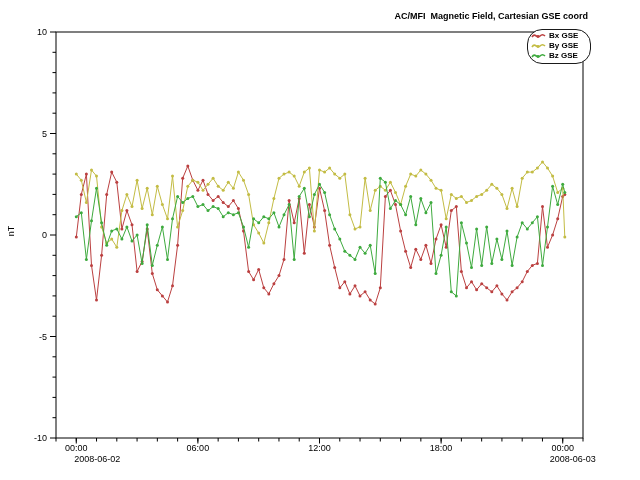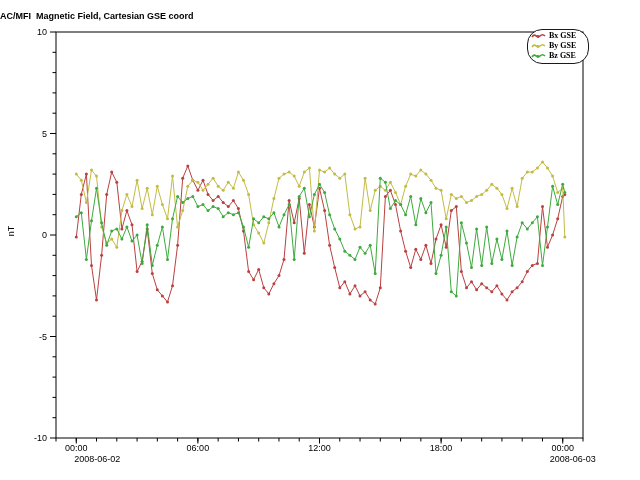--- a/index.html
+++ b/index.html
@@ -1,25 +1,25 @@
 <!DOCTYPE html>
 <html><head>
 <meta charset="utf-8">
 <style>
   html,body{margin:0;padding:0;}
   body{width:640px;height:480px;background:#ffffff;position:relative;overflow:hidden;
        font-family:"Liberation Sans",sans-serif;}
   .plot-window{position:absolute;inset:0;background:#ffffff;}
-  .chart-title{position:absolute;top:11px;left:0;width:588px;text-align:left;
+  .chart-title{position:absolute;top:11px;left:0;width:588px;text-align:right;
        font-size:9px;font-weight:bold;color:#000;white-space:pre;}
   .y-label{position:absolute;left:6px;top:226px;font-size:9px;color:#000;
        transform:rotate(-90deg);transform-origin:center;}
   svg.plot{position:absolute;left:0;top:0;}
   .legend{position:absolute;left:527px;top:29px;background:#ffffff;
-       border:1px solid #1a1a1a;border-radius:15px;padding:1px 12px 2px 3px;z-index:5;font-family:Liberation Serif, serif;}
+       border:1px solid #1a1a1a;border-radius:15px;padding:1px 12px 2px 3px;z-index:5;}
   .legend-row{display:flex;align-items:center;height:10px;}
   .legend-row svg{margin-right:3px;flex:0 0 auto;}
   .legend-label{font-size:8px;font-weight:bold;color:#000;white-space:nowrap;line-height:10px;}
 </style>
 </head>
 <body>
 
 <div class="plot-window">
   <div class="chart-title">AC/MFI  Magnetic Field, Cartesian GSE coord</div>
   <div class="y-label">nT</div>

